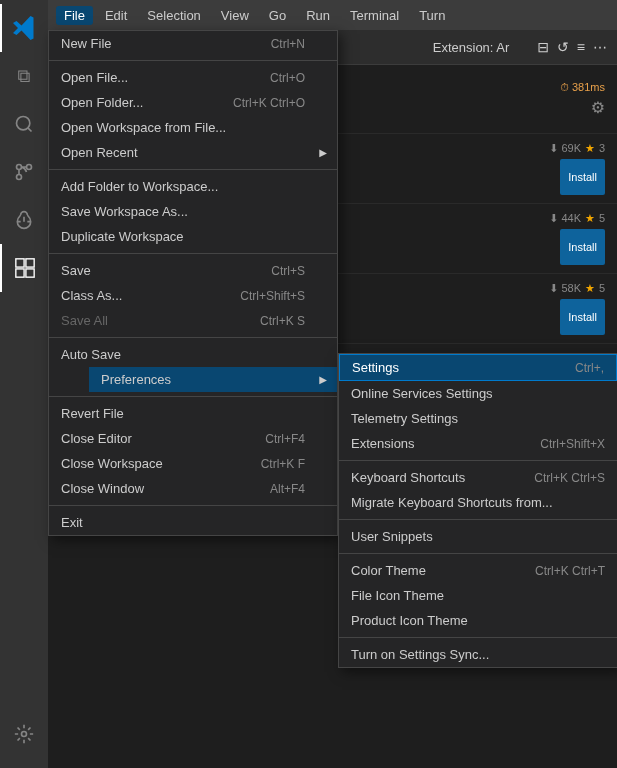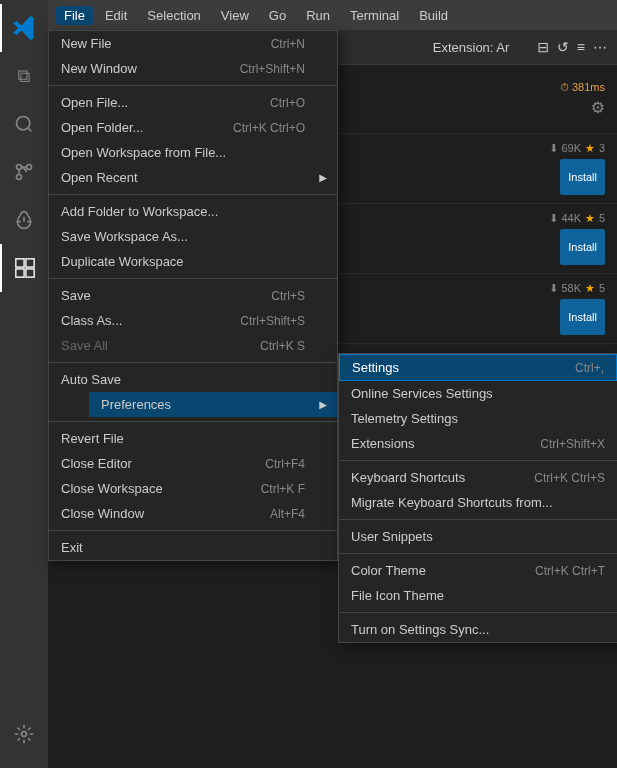--- a/index.html
+++ b/index.html
@@ -301,21 +301,21 @@
 </div>
 
 <div class="menu-bar">
   <div class="menu-item active">File</div>
   <div class="menu-item">Edit</div>
   <div class="menu-item">Selection</div>
   <div class="menu-item">View</div>
   <div class="menu-item">Go</div>
   <div class="menu-item">Run</div>
   <div class="menu-item">Terminal</div>
-  <div class="menu-item">Build</div>
+  <div class="menu-item">Turn</div>
 </div>
 
 <div class="main-content">
 
   <div class="ext-panel-header">
     <span style="color:#cccccc; font-size:11px; font-weight:bold; text-transform:uppercase; letter-spacing:0.05em;">EXTENSIONS</span>
     <div class="ext-panel-header-right">
 
       <span style="margin-right: 20px; color: #cccccc; font-size: 13px;">Extension: Ar</span>
       <span style="cursor:pointer;">⊟</span>
@@ -431,24 +431,20 @@
   </div>
 </div>
 
 <div class="dropdown-overlay">
 
   <div class="file-menu-dropdown">
     <div class="menu-dropdown-item">
       <span>New File</span>
       <span class="menu-shortcut">Ctrl+N</span>
     </div>
-    <div class="menu-dropdown-item">
-      <span>New Window</span>
-      <span class="menu-shortcut">Ctrl+Shift+N</span>
-    </div>
     <div class="menu-separator"></div>
     <div class="menu-dropdown-item">
       <span>Open File...</span>
       <span class="menu-shortcut">Ctrl+O</span>
     </div>
     <div class="menu-dropdown-item">
       <span>Open Folder...</span>
       <span class="menu-shortcut">Ctrl+K Ctrl+O</span>
     </div>
     <div class="menu-dropdown-item">
@@ -537,19 +533,22 @@
       <span>User Snippets</span>
     </div>
     <div class="submenu-separator"></div>
     <div class="submenu-item">
       <span>Color Theme</span>
       <span class="submenu-shortcut">Ctrl+K Ctrl+T</span>
     </div>
     <div class="submenu-item">
       <span>File Icon Theme</span>
     </div>
+    <div class="submenu-item">
+      <span>Product Icon Theme</span>
+    </div>
     <div class="submenu-separator"></div>
     <div class="submenu-item">
       <span>Turn on Settings Sync...</span>
     </div>
   </div>
 
 </div>
 
 </body></html>

